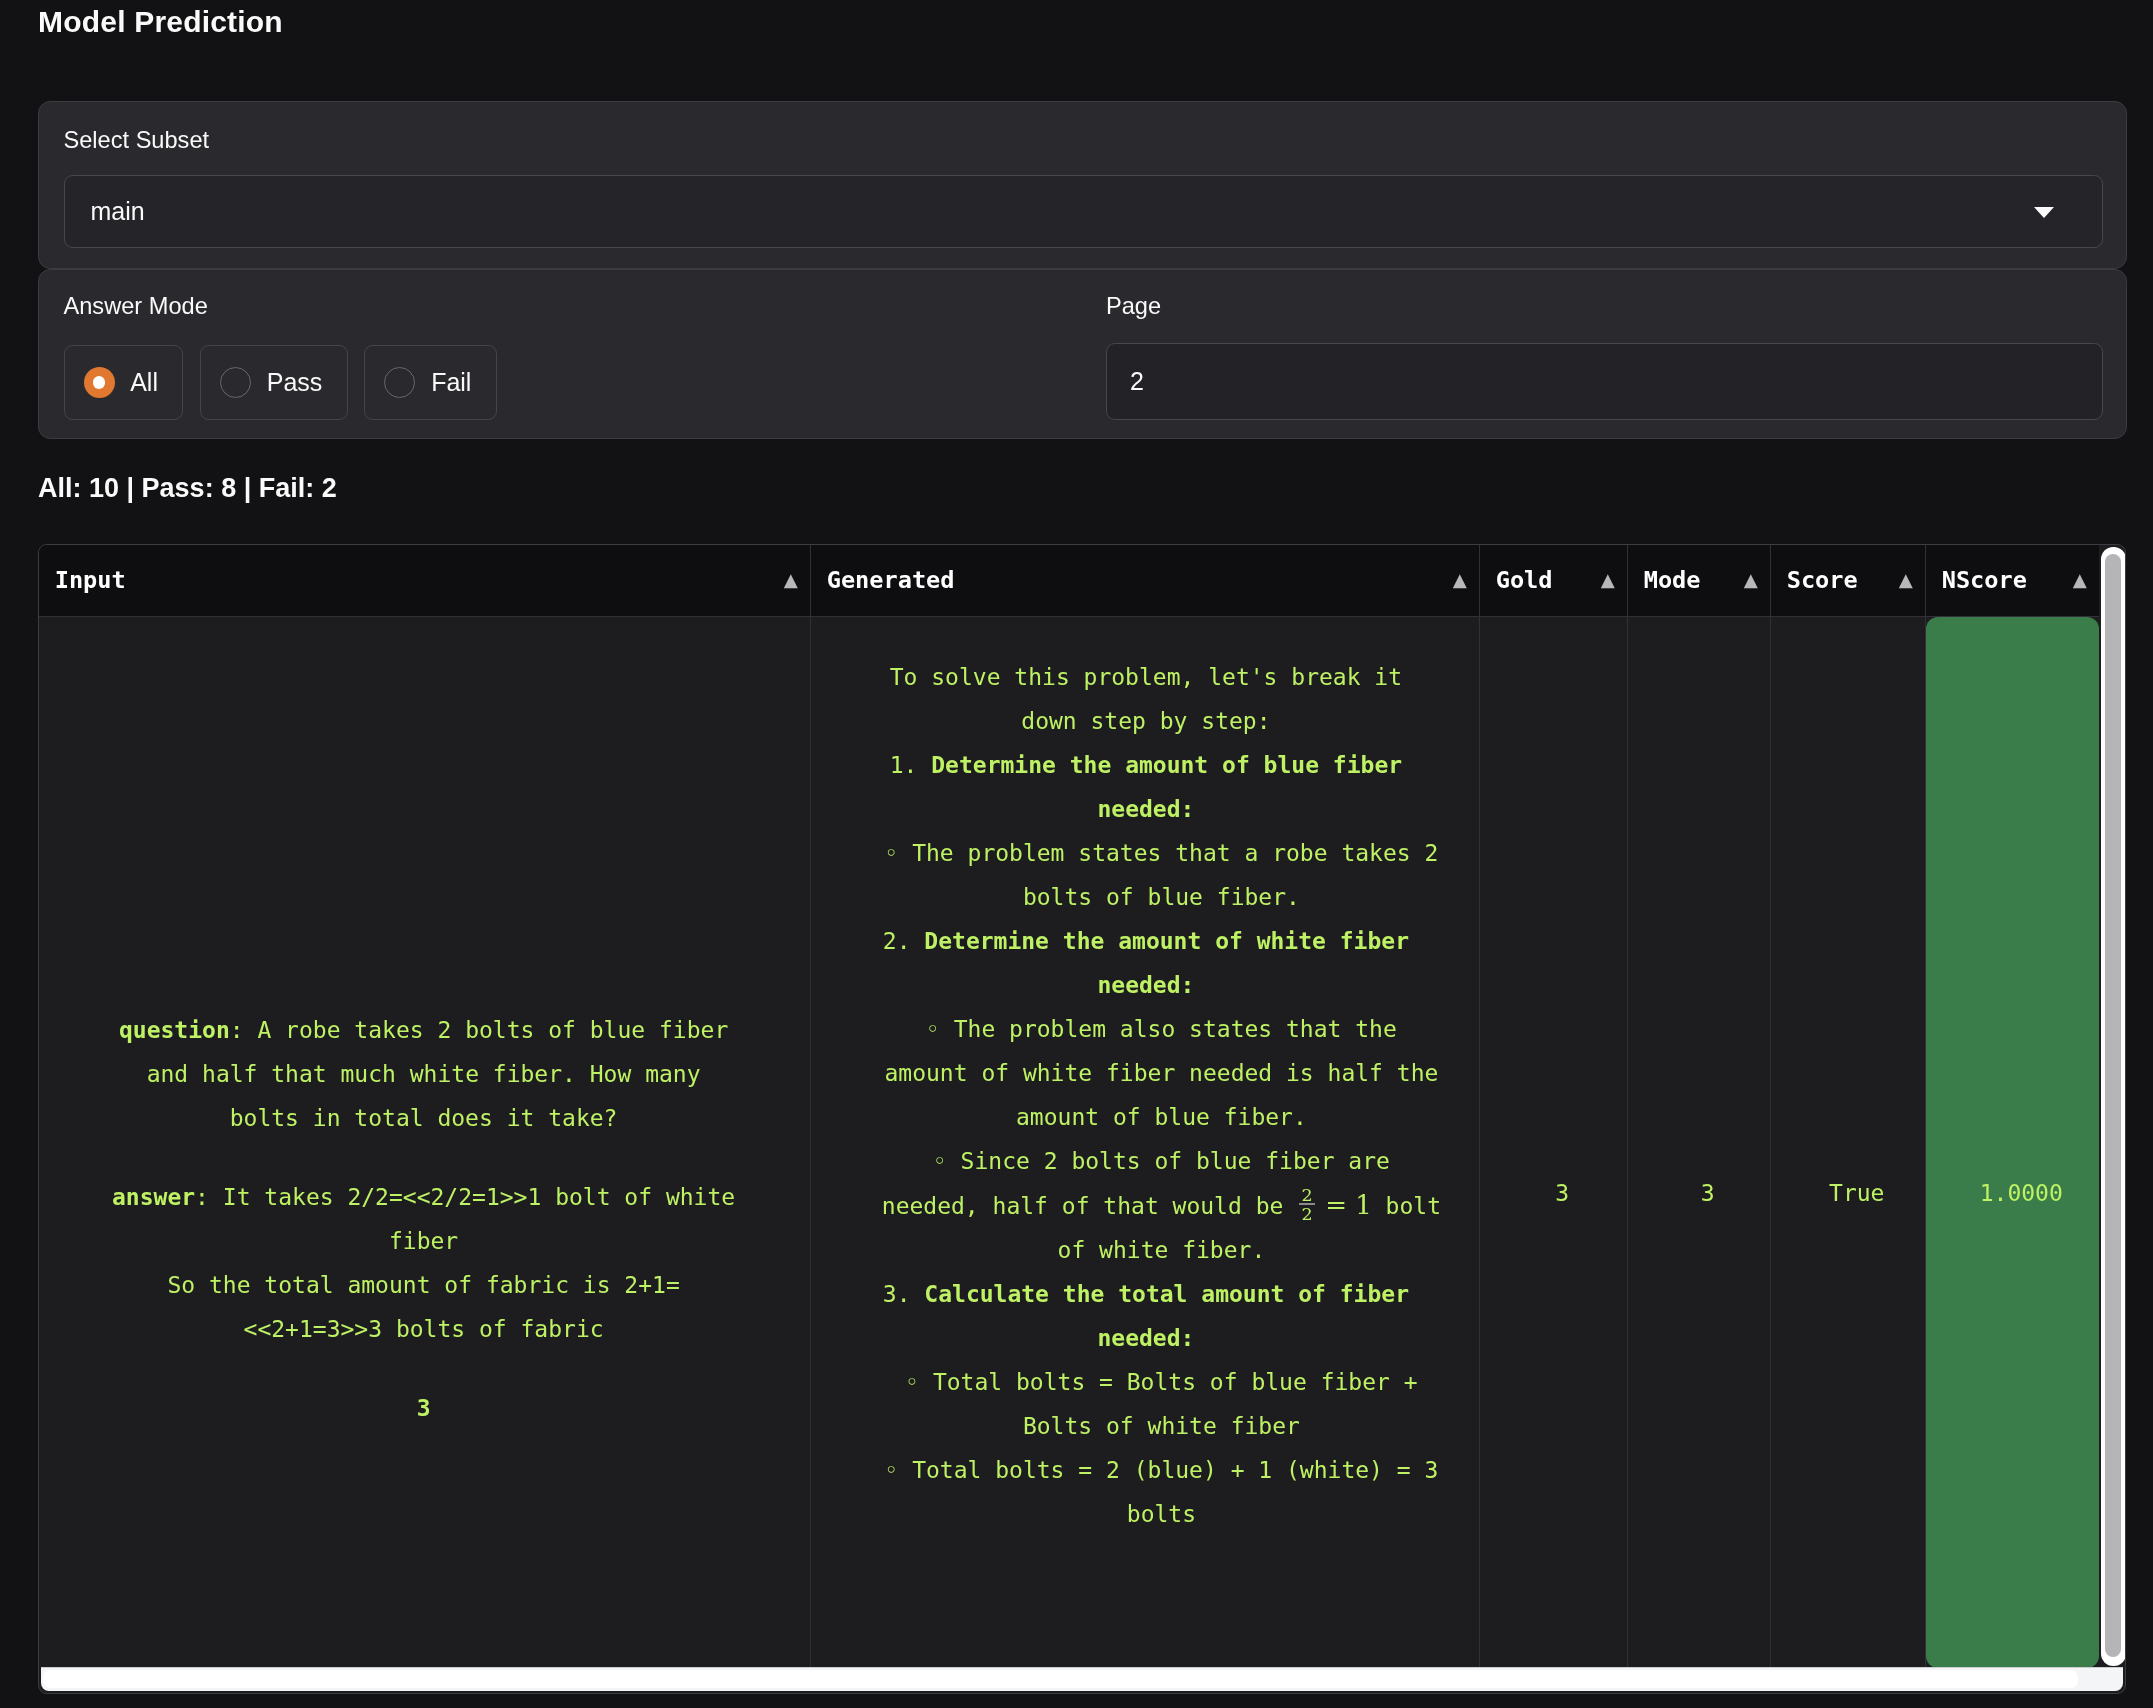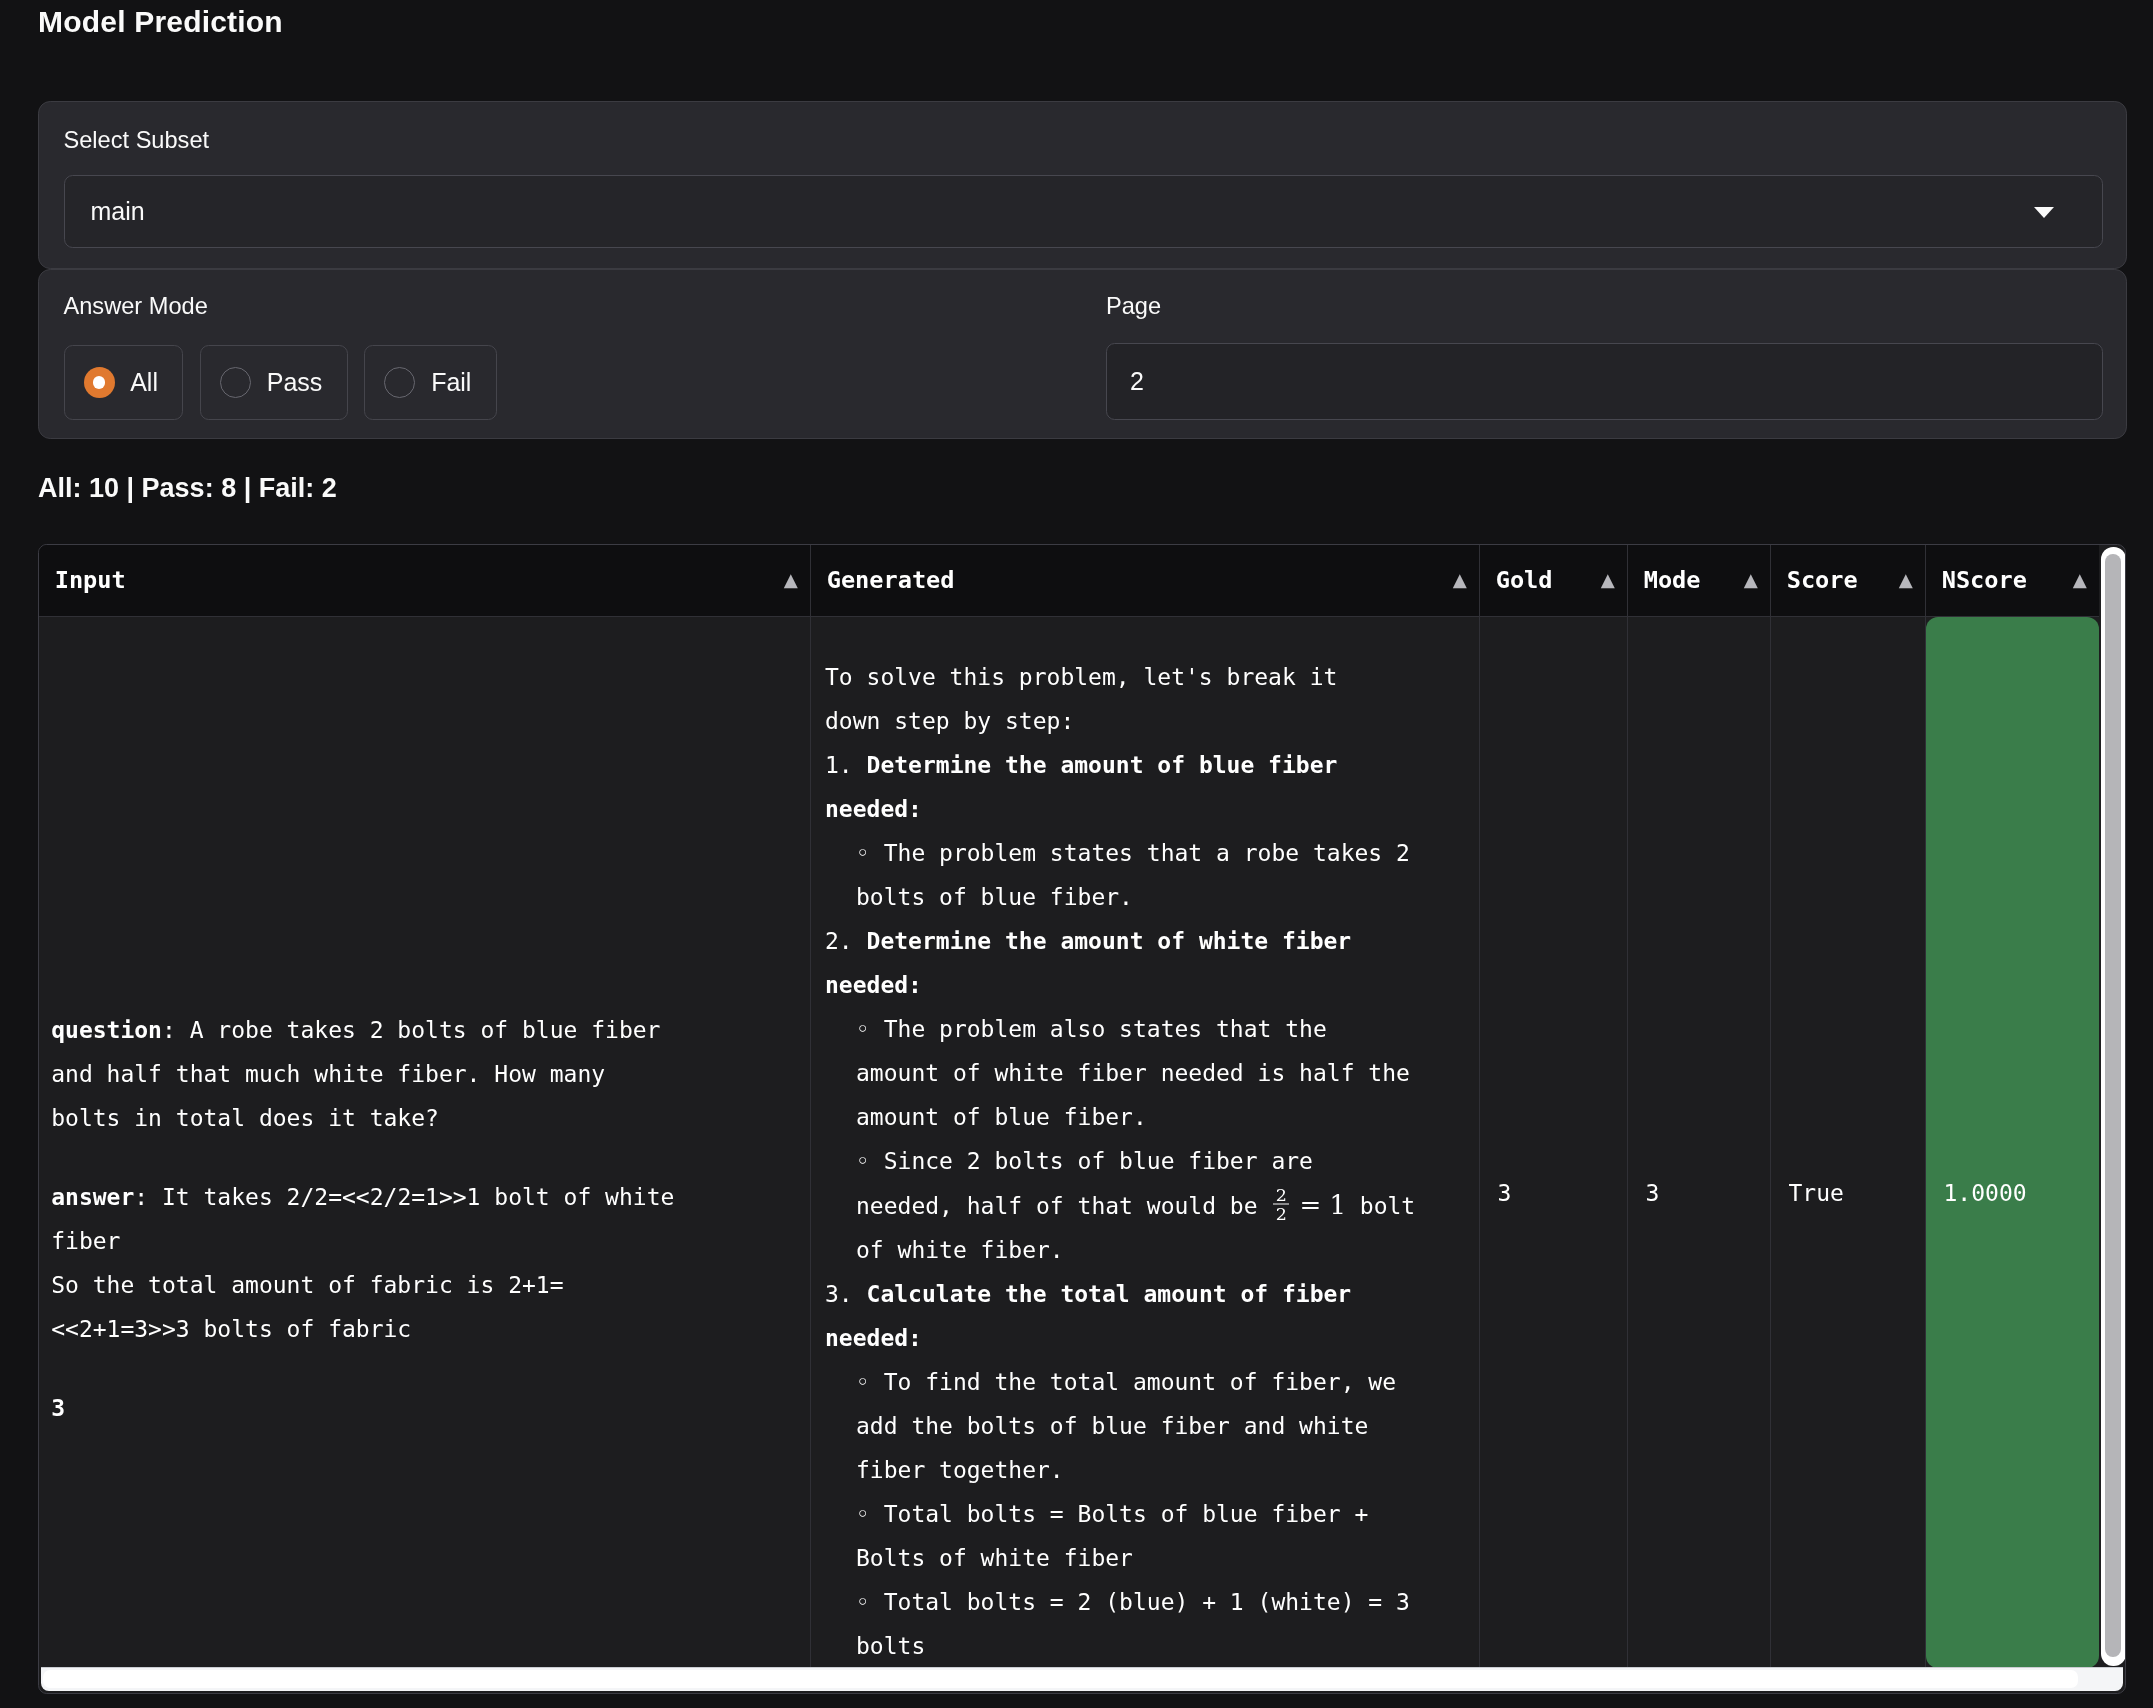--- a/index.html
+++ b/index.html
@@ -50,21 +50,21 @@
   .col-pred{left:1589px;width:143px;}
   .col-score{left:1732px;width:155px;}
   .col-nscore{left:1887px;width:173px;border-right:none;}
   .hdr{position:absolute;left:0;right:0;top:0;height:72px;background:#0e0e10;
       border-bottom:0.9px solid #303036;box-sizing:border-box;cursor:pointer;
       font-family:"DejaVu Sans Mono",monospace;font-weight:700;font-size:23.6px;
       line-height:70px;padding-left:15.7px;color:#ffffff;white-space:nowrap;overflow:hidden;}
   .hdr .sort{position:absolute;right:12.2px;top:0;font-size:18.3px;color:#b7b7bc;
       font-family:"DejaVu Sans",sans-serif;}
   .cellbody{position:absolute;left:0;right:0;top:72px;bottom:0;overflow:hidden;
-      font-family:"DejaVu Sans Mono",monospace;font-size:23px;line-height:44px;color:#ffffff;}
+      font-family:"DejaVu Sans Mono",monospace;font-size:23px;line-height:44px;color:#bef264;text-align:center;}
   .cell-input{padding:391px 14px 0 12.2px;}
   .cell-generated{padding:38px 12.2px 0 14px;}
   .cell-val{padding:554px 0 0 17.5px;}
   .cell-nscore{background:#3a7d4a;border-radius:12px;}
   .block{white-space:pre-wrap;margin:0;}
   .cell-input .block{margin-bottom:35px;}
   .bullet{padding-left:31px;}
   .b{font-weight:700;}
   .math{font-family:"DejaVu Serif",serif;font-size:26px;}
   .frac{display:inline-flex;flex-direction:column;align-items:center;vertical-align:middle;
@@ -154,23 +154,20 @@
         <div class="block"><span>2. </span><span class="b">Determine the amount of white fiber
 needed:</span></div>
         <div class="block bullet"><span>◦ The problem also states that the
 amount of white fiber needed is half the
 amount of blue fiber.</span></div>
         <div class="block bullet"><span>◦ Since 2 bolts of blue fiber are
 needed, half of that would be </span><span class="frac"><span class="fr-n">2</span><span class="fr-d">2</span></span><span class="math"> = 1</span><span> bolt
 of white fiber.</span></div>
         <div class="block"><span>3. </span><span class="b">Calculate the total amount of fiber
 needed:</span></div>
-        <div class="block bullet"><span>◦ To find the total amount of fiber, we
-add the bolts of blue fiber and white
-fiber together.</span></div>
         <div class="block bullet"><span>◦ Total bolts = Bolts of blue fiber +
 Bolts of white fiber</span></div>
         <div class="block bullet"><span>◦ Total bolts = 2 (blue) + 1 (white) = 3
 bolts</span></div>
       </div>
   </div>
 
   <div class="col col-gold">
     <div class="hdr">
       <span>Gold</span>

